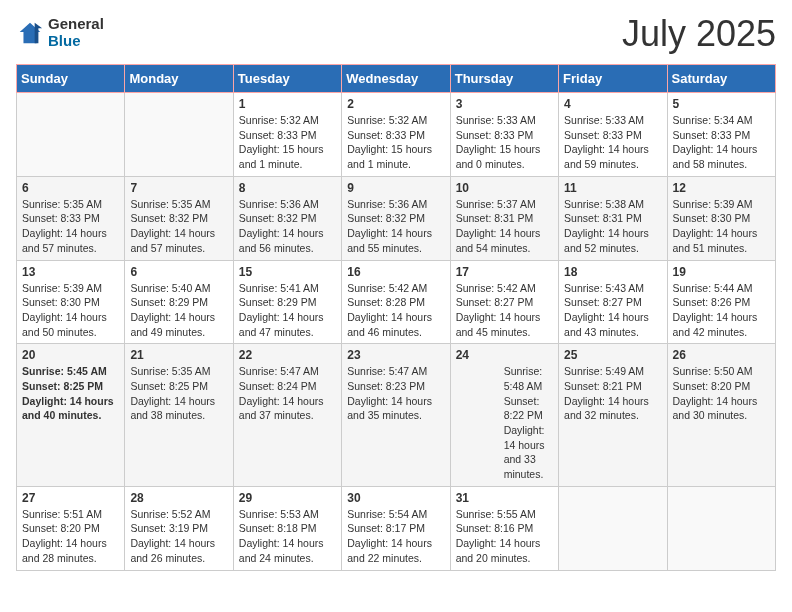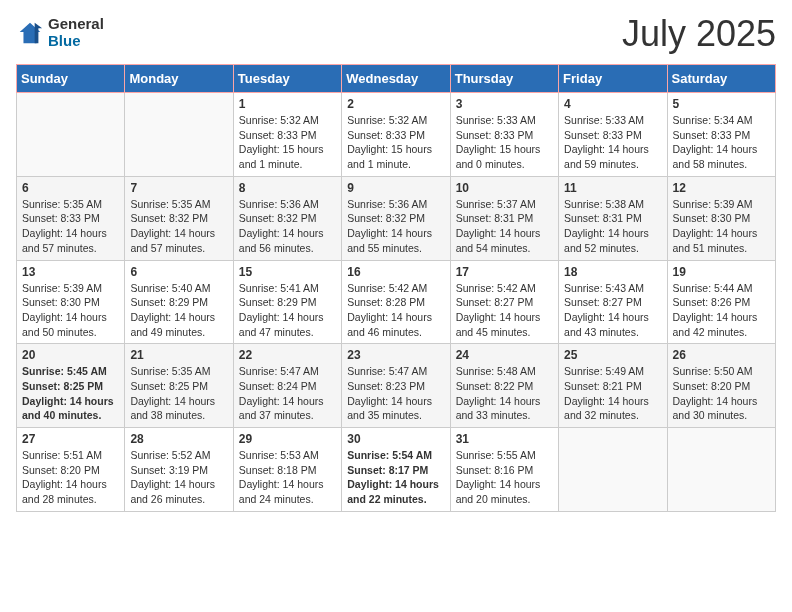--- a/index.html
+++ b/index.html
@@ -269,21 +269,21 @@
 Daylight: 14 hours and 37 minutes.</div>
         </td>
         <td>
           <span class="day-number">23</span>
           <div class="cell-content" style="white-space: pre-line;">Sunrise: 5:47 AM
 Sunset: 8:23 PM
 Daylight: 14 hours and 35 minutes.</div>
         </td>
         <td>
           <span class="day-number">24</span>
-          <div class="cell-content" style="white-space: pre-line;">Sunrise: 5:48 AM
+          <div class="cell-content" style="white-space: pre-line; margin-left: 48px;">Sunrise: 5:48 AM
 Sunset: 8:22 PM
 Daylight: 14 hours and 33 minutes.</div>
         </td>
         <td>
           <span class="day-number">25</span>
           <div class="cell-content" style="white-space: pre-line;">Sunrise: 5:49 AM
 Sunset: 8:21 PM
 Daylight: 14 hours and 32 minutes.</div>
         </td>
         <td>
@@ -307,21 +307,21 @@
 Daylight: 14 hours and 26 minutes.</div>
         </td>
         <td>
           <span class="day-number">29</span>
           <div class="cell-content" style="white-space: pre-line;">Sunrise: 5:53 AM
 Sunset: 8:18 PM
 Daylight: 14 hours and 24 minutes.</div>
         </td>
         <td>
           <span class="day-number">30</span>
-          <div class="cell-content" style="white-space: pre-line; font-weight: bold;">Sunrise: 5:54 AM
+          <div class="cell-content" style="white-space: pre-line;">Sunrise: 5:54 AM
 Sunset: 8:17 PM
 Daylight: 14 hours and 22 minutes.</div>
         </td>
         <td>
           <span class="day-number">31</span>
           <div class="cell-content" style="white-space: pre-line;">Sunrise: 5:55 AM
 Sunset: 8:16 PM
 Daylight: 14 hours and 20 minutes.</div>
         </td>
         <td class="empty-cell"></td>

